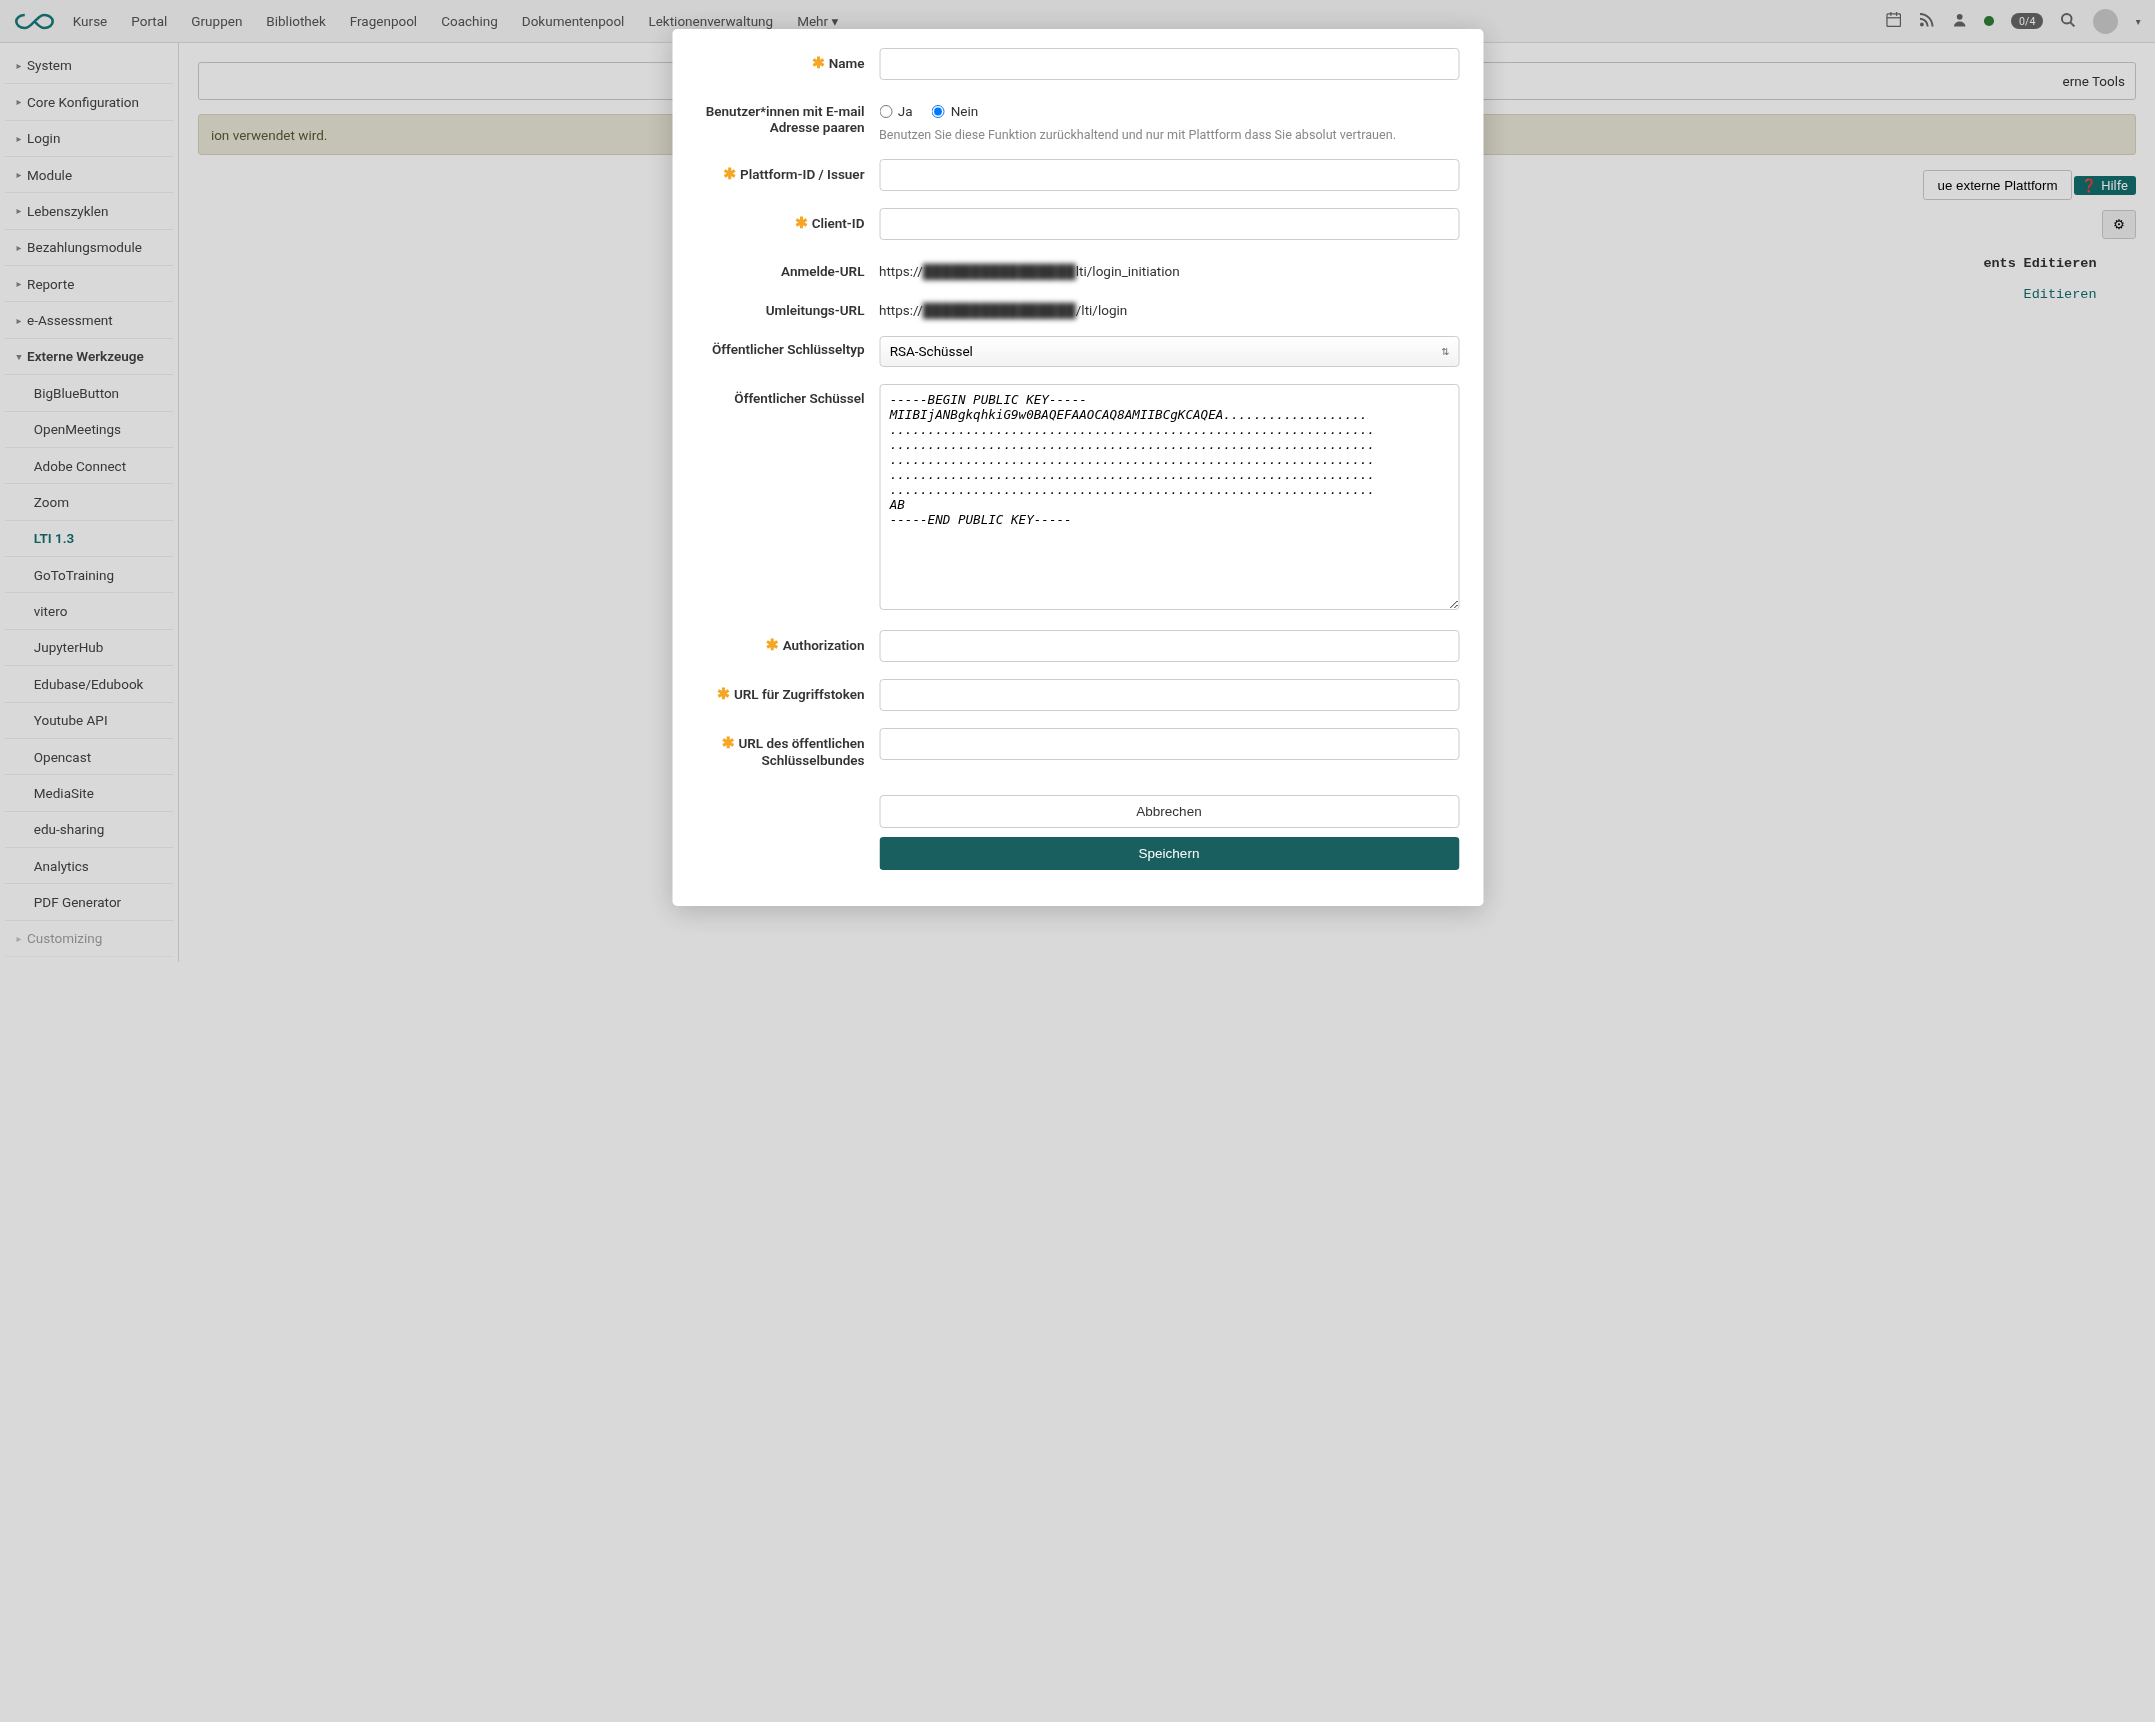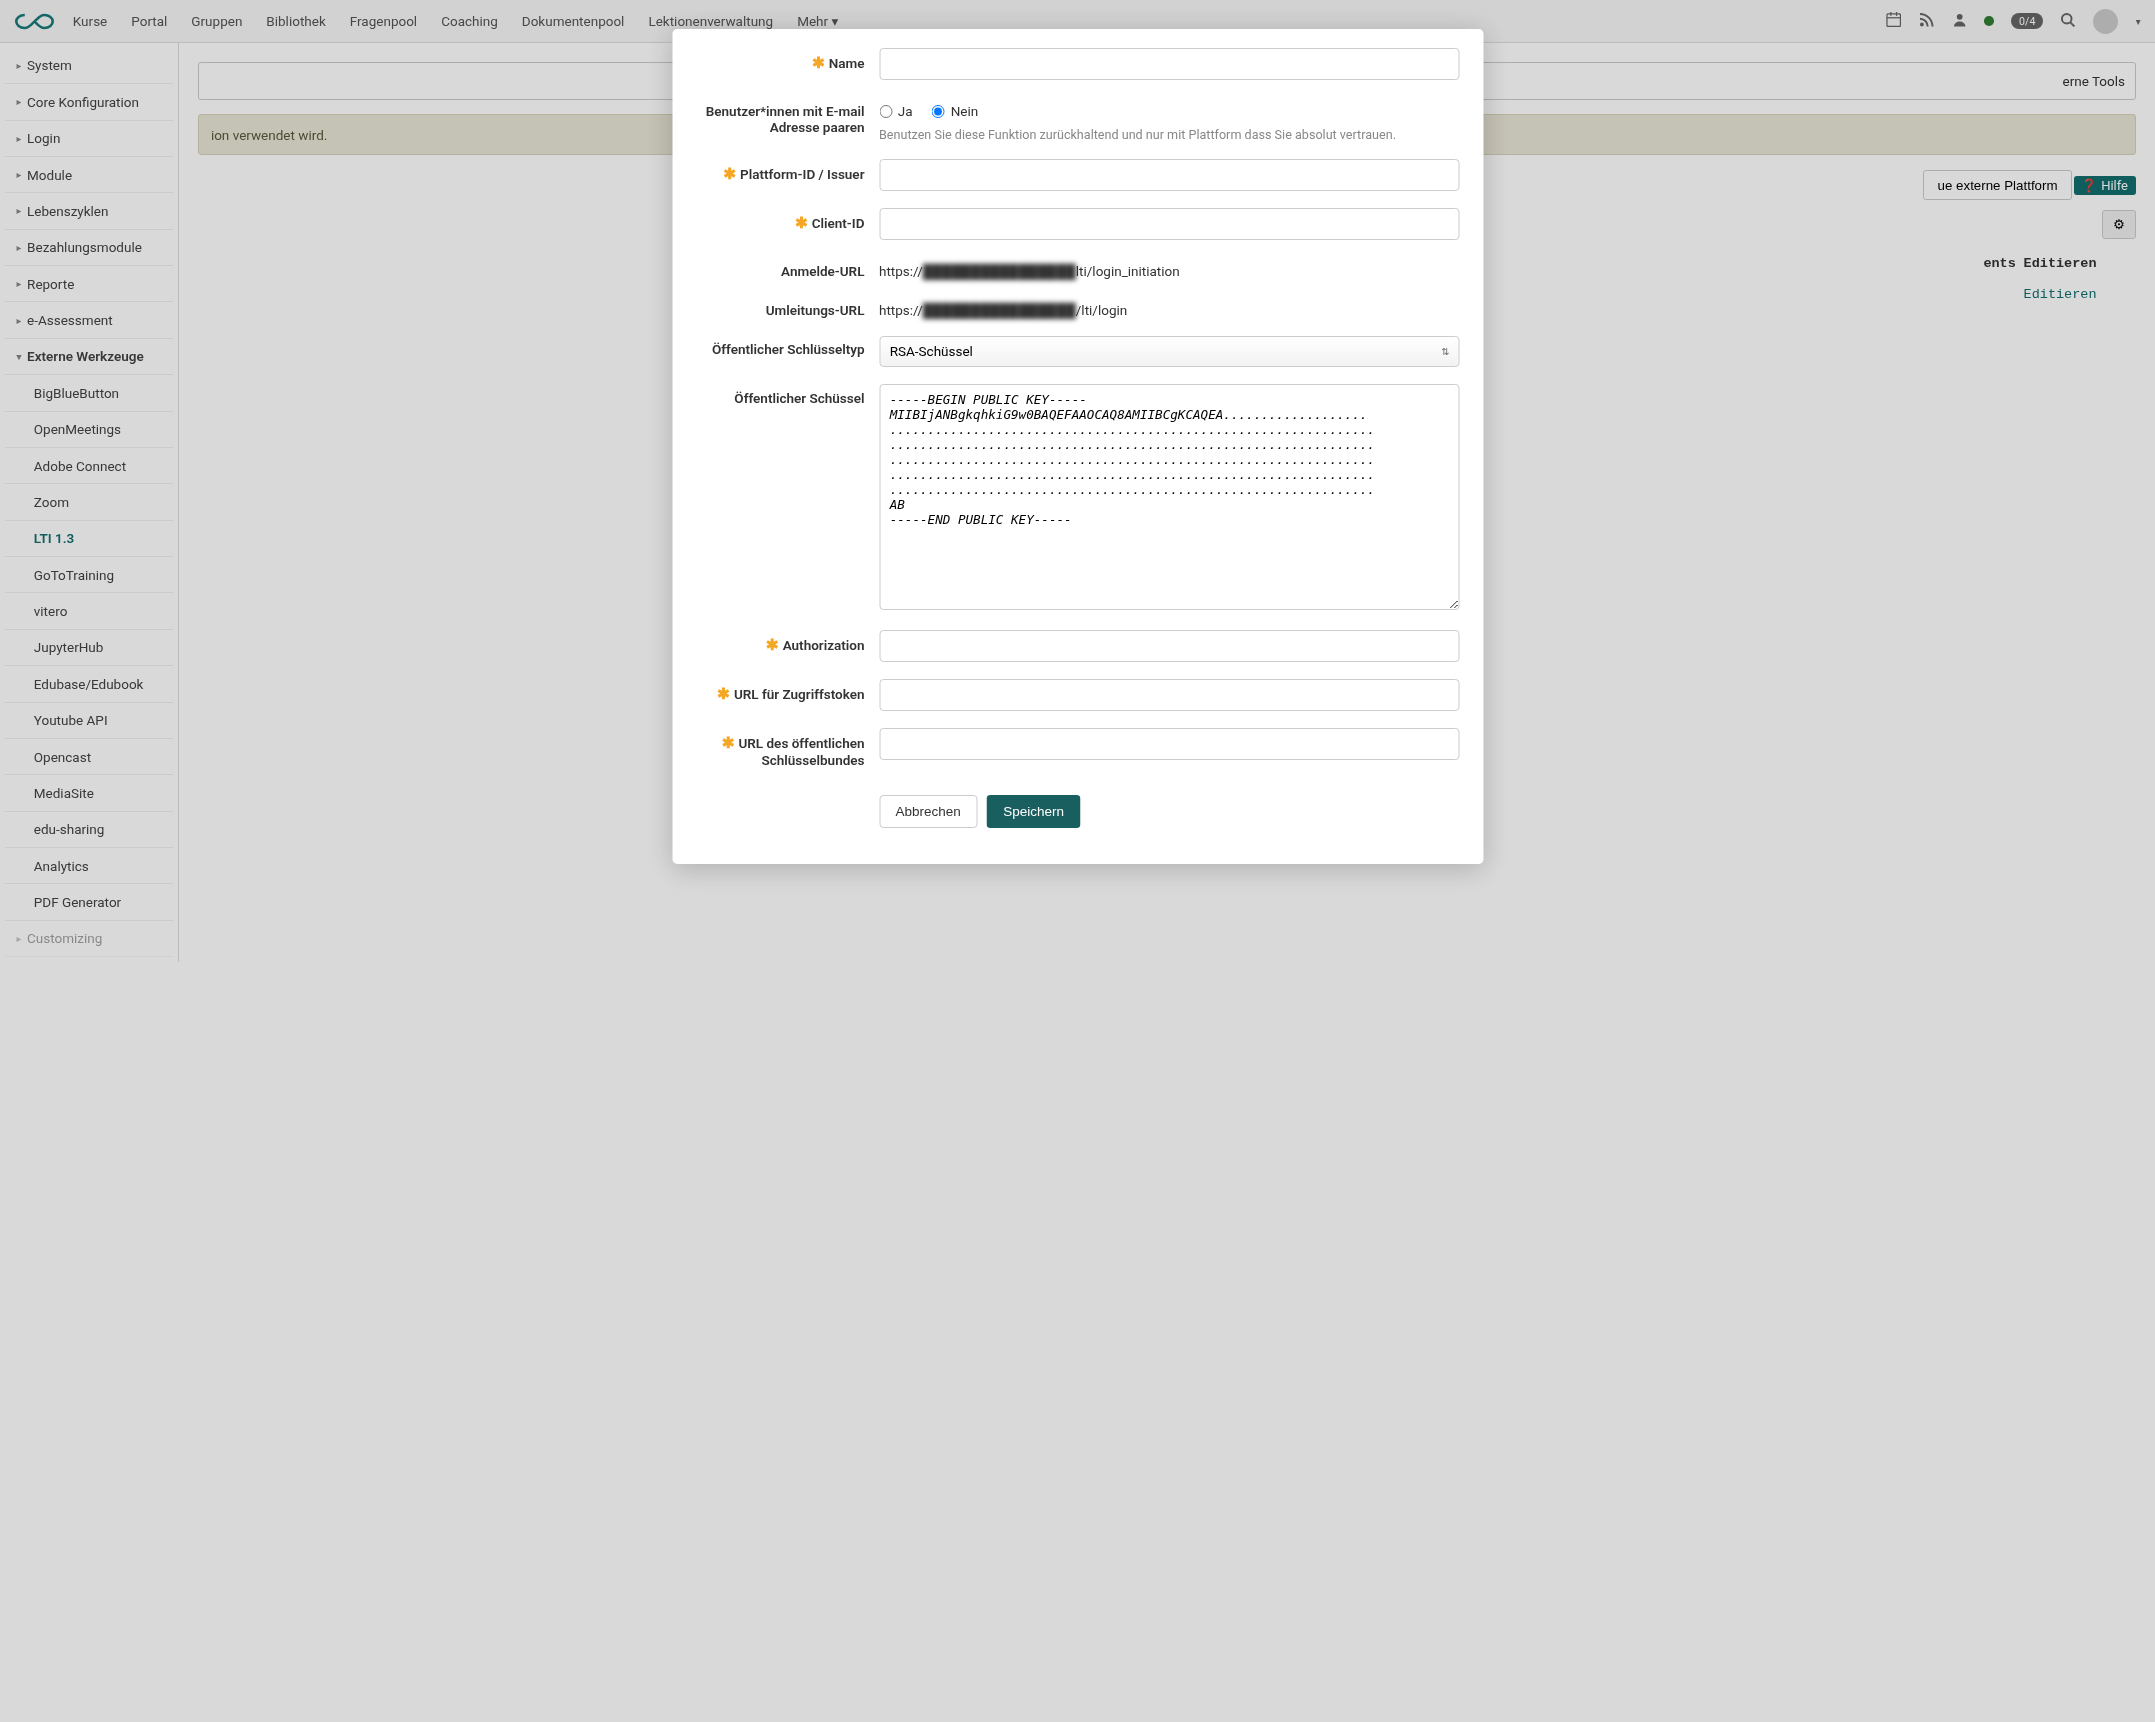--- a/index.html
+++ b/index.html
@@ -56,21 +56,21 @@
 .form-field textarea { font-family: ui-monospace, Menlo, monospace; font-size: 12.6px; resize: vertical; font-style: italic; }
 .form-field select { appearance: none; background: linear-gradient(#fff,#f2f2f2); position: relative; }
 .select-wrap { position: relative; }
 .select-wrap::after { content: "⇅"; position: absolute; right: 9.7px; top: 50%; transform: translateY(-50%); font-size: 9.7px; color: #666; pointer-events: none; }
 .radio-group { display: flex; gap: 19.3px; padding-top: 5.8px; }
 .radio-group label { display: flex; align-items: center; gap: 5.8px; }
 .help-text { color: #888; font-size: 12.6px; margin-top: 7.7px; }
 .static-text { padding-top: 5.8px; color: #333; }
 .blur-span { filter: blur(2.9px); user-select: none; }
 
-.modal-actions { display: flex; gap: 9.7px; margin-top: 9.7px; }
+.modal-actions { display: flex; gap: 9.7px; margin-top: 9.7px; flex-direction: column; }
 .btn { padding: 7.7px 15.4px; border-radius: 3.9px; font-size: 13.5px; cursor: pointer; border: 1px solid transparent; }
 .btn-default { background: #fff; border-color: #ccc; color: #333; }
 .btn-primary { background: #1a5f5f; color: #fff; }
 
 svg.icon { width: 15.4px; height: 15.4px; fill: currentColor; }
 </style>
 </head>
 <body>
 
 <div class="topnav">

